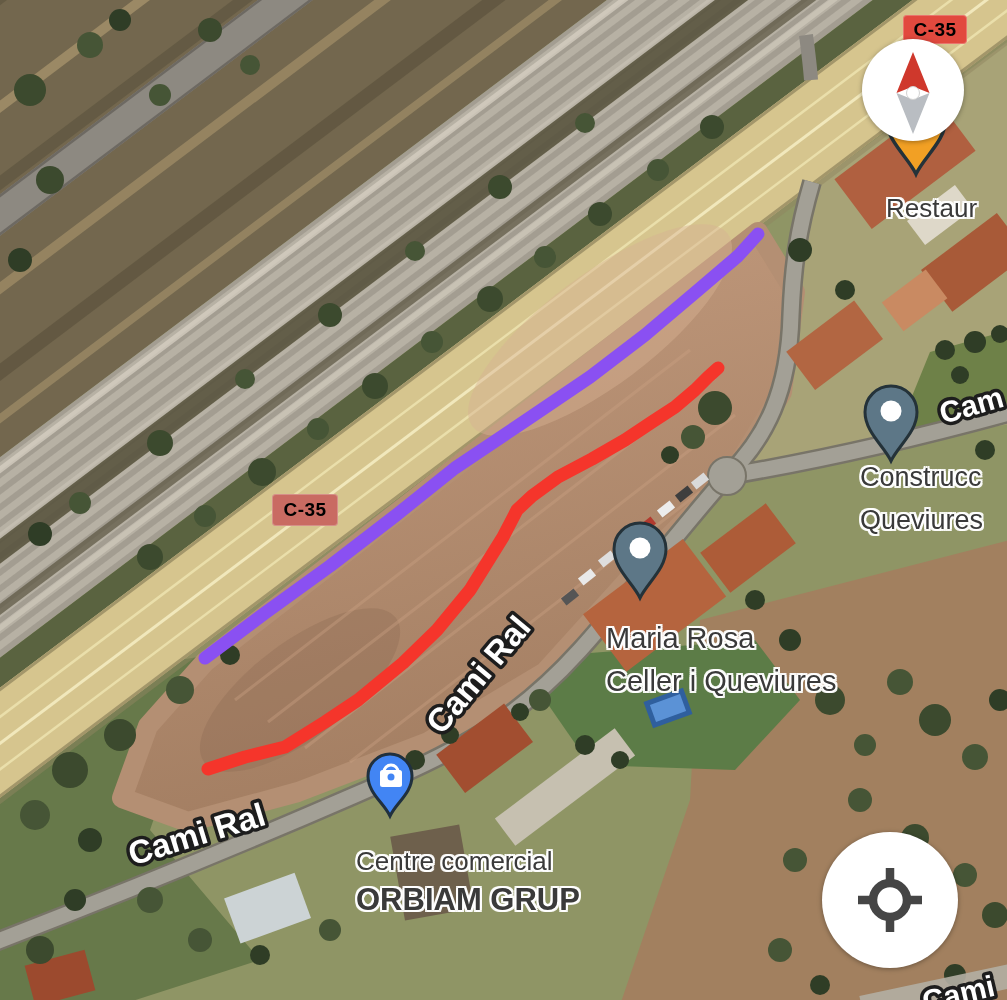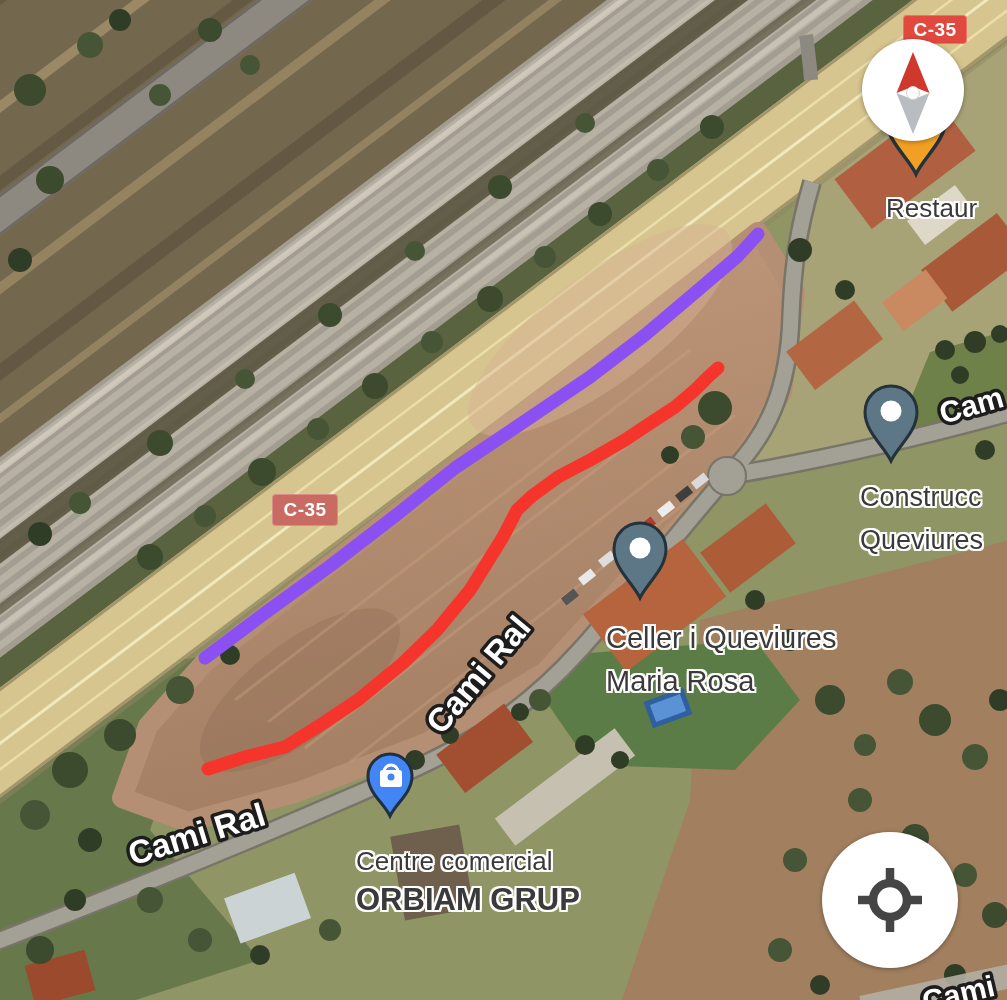--- a/index.html
+++ b/index.html
@@ -7,21 +7,21 @@
          font-family:"Liberation Sans",sans-serif;background:#8f9565;}
   #stage svg.base{position:absolute;left:0;top:0;}
   svg text.roadlabel{font-family:"Liberation Sans",sans-serif;font-weight:700;
          fill:#ffffff;stroke:#1d1d1d;stroke-linejoin:round;paint-order:stroke;}
   .poi-label{position:absolute;color:#3a3a3a;white-space:nowrap;
      text-shadow:-2px -2px 0 rgba(255,255,255,.92), 2px -2px 0 rgba(255,255,255,.92),
                  -2px 2px 0 rgba(255,255,255,.92), 2px 2px 0 rgba(255,255,255,.92),
                  0 -2px 0 rgba(255,255,255,.92), 0 2px 0 rgba(255,255,255,.92),
                  -2px 0 0 rgba(255,255,255,.92), 2px 0 0 rgba(255,255,255,.92);}
   .badge{position:absolute;display:flex;align-items:center;justify-content:center;
-     color:#ffffff;font-weight:700;font-size:19px;border-radius:4px;letter-spacing:.5px;
+     color:#000000;font-weight:700;font-size:19px;border-radius:4px;letter-spacing:.5px;
      box-shadow:0 0 0 1px rgba(255,255,255,.25) inset;}
   .round-btn{position:absolute;border-radius:50%;background:#fff;
      box-shadow:0 1px 5px rgba(0,0,0,.35);display:flex;align-items:center;justify-content:center;}
 </style>
 </head>
 <body>
 
 <div id="stage">
 
 <svg class="base" width="1007" height="1000" viewBox="0 0 1007 1000">
@@ -244,28 +244,28 @@
   <g>
     <text class="roadlabel" transform="translate(200,845) rotate(-17)" text-anchor="middle" font-size="33" stroke-width="7">Cami Ral</text>
     <text class="roadlabel" transform="translate(487,682) rotate(-50)" text-anchor="middle" font-size="33" stroke-width="7">Cami Ral</text>
     <text class="roadlabel" transform="translate(943,424) rotate(-16)" text-anchor="start" font-size="30" stroke-width="7">Cam</text>
     <text class="roadlabel" transform="translate(925,1012) rotate(-13)" text-anchor="start" font-size="30" stroke-width="7">Cami</text>
   </g>
 </svg>
 
 <div class="poi-label" style="left:886px;top:193px;font-size:26px;">Restaur</div>
 
-<div class="poi-label" style="left:860px;top:476px;font-size:27px;line-height:43px;">
+<div class="poi-label" style="left:860px;top:456px;font-size:27px;line-height:43px;">
   <div>Construcc</div>
   <div>Queviures</div>
 </div>
 
 <div class="poi-label" style="left:606px;top:617px;font-size:29px;line-height:43px;">
+  <div>Maria Rosa</div>
   <div>Celler i Queviures</div>
-  <div>Maria Rosa</div>
 </div>
 
 <div class="poi-label" style="left:356px;top:843px;">
   <div style="font-size:26px;line-height:36px;">Centre comercial</div>
   <div style="font-size:31px;font-weight:700;line-height:42px;">ORBIAM GRUP</div>
 </div>
 
 <div class="badge" style="left: 903px; top: 15px; width: 64px; height: 29px; background: rgb(226, 73, 62);">C-35</div>
 <div class="badge" style="left: 272px; top: 494px; width: 66px; height: 32px; background: rgb(201, 107, 98);">C-35</div>
 

